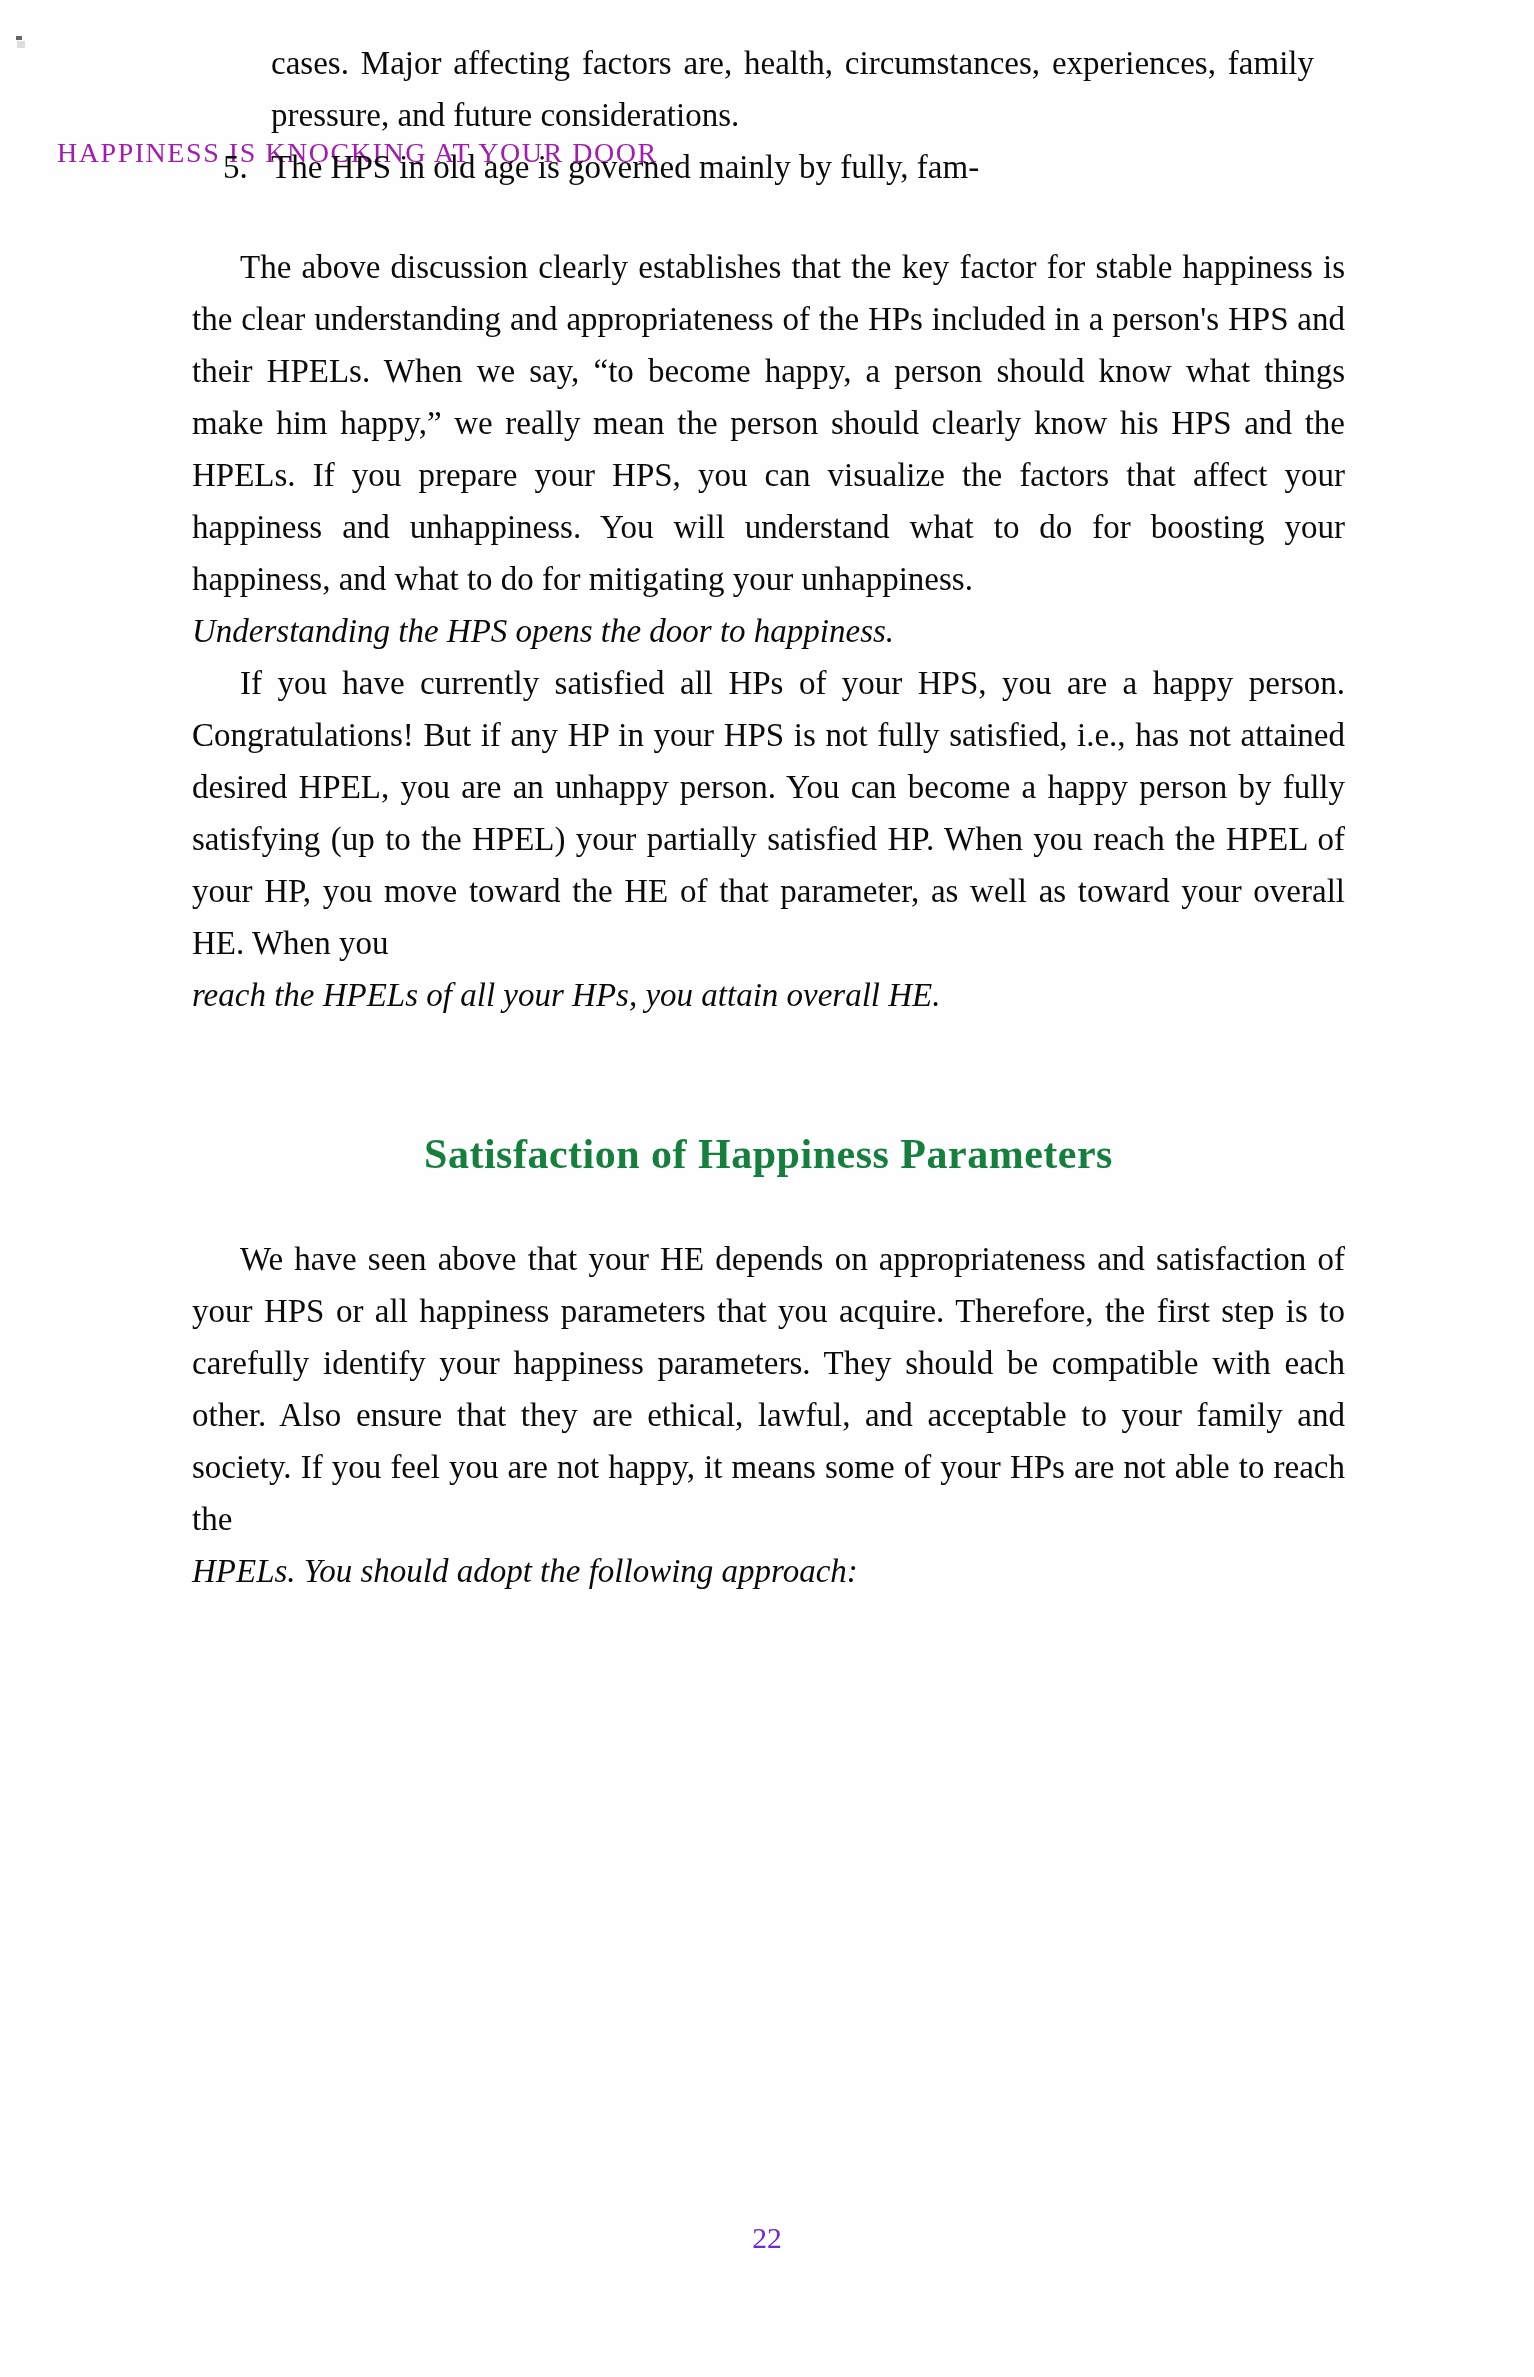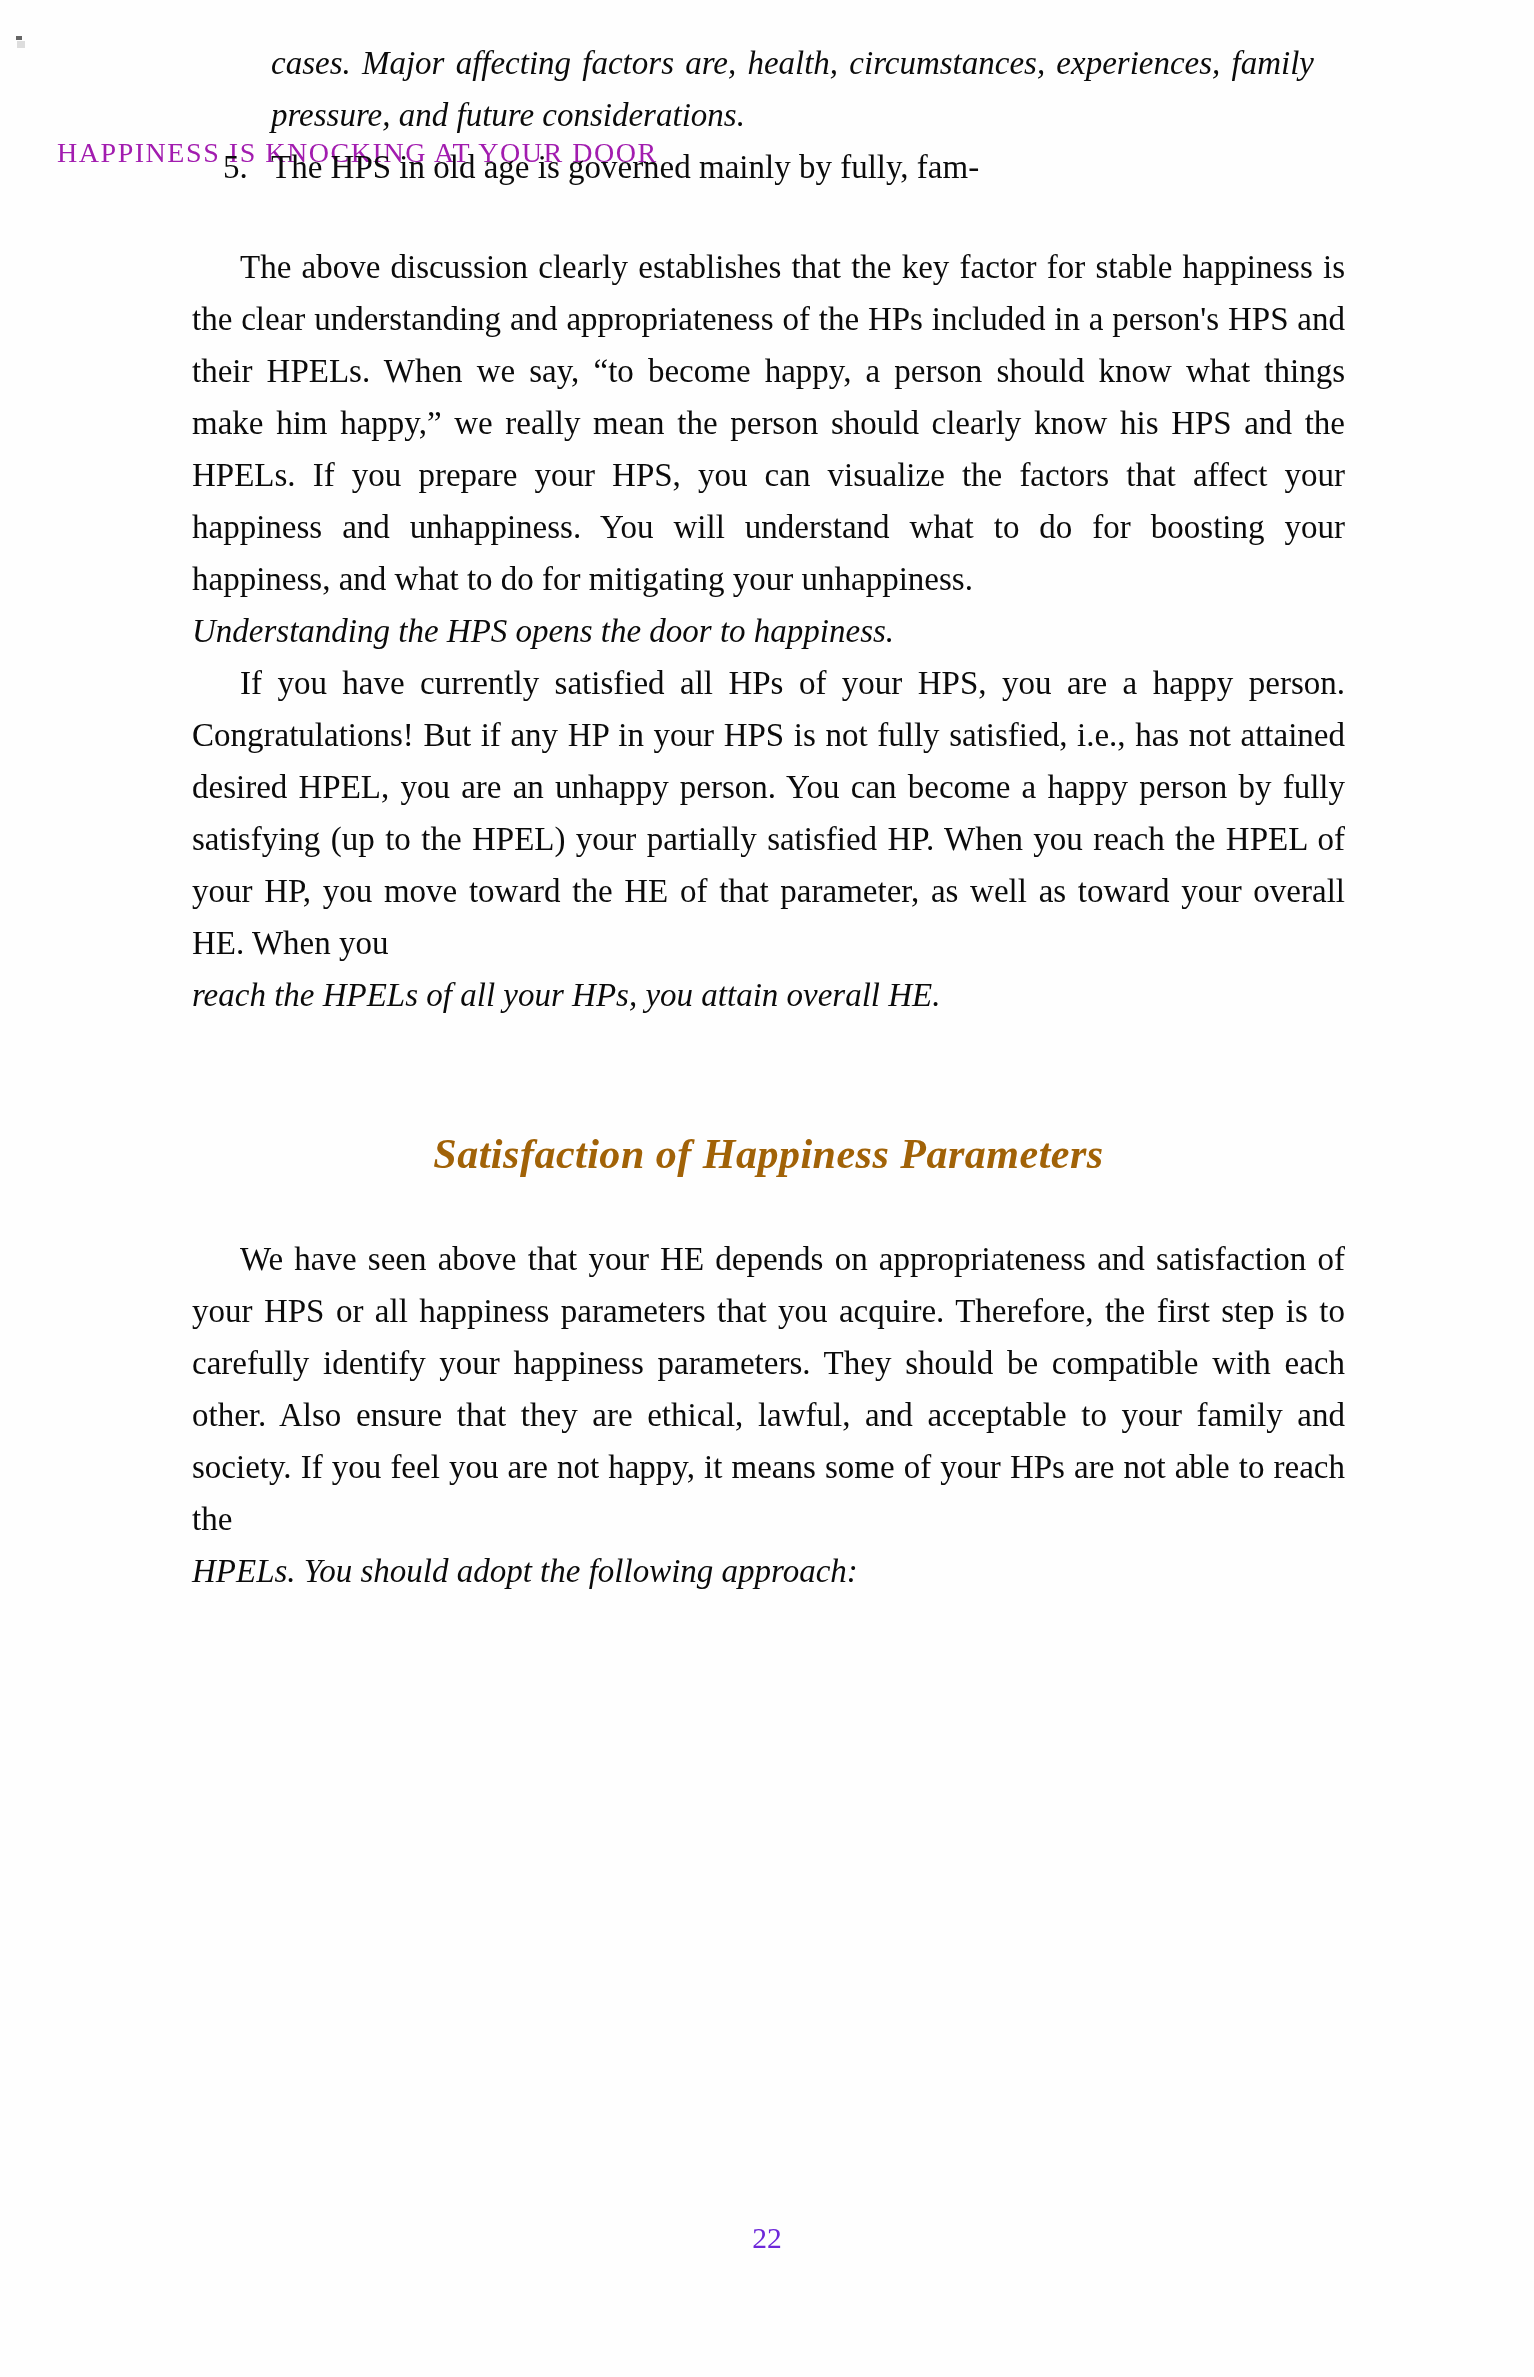--- a/index.html
+++ b/index.html
@@ -62,21 +62,20 @@
     padding-left: 31px;
     padding-right: 31px;
   }
   .list-cont {
     font-size: 33px;
     line-height: 52px;
     text-align: justify;
     text-justify: inter-word;
     color: #0b0b0b;
     padding-left: 48px;
-    font-style: italic;
   }
   .list-item {
     display: flex;
     font-size: 33px;
     line-height: 52px;
     color: #0b0b0b;
   }
   .list-item .marker {
     width: 48px;
     flex: 0 0 48px;
@@ -109,27 +108,26 @@
     width: 48px;
   }
   p.body .lastline {
     display: block;
     text-align: left;
     font-style: italic;
   }
 
   h2.section-title {
     font-size: 42px;
-    font-style: italic;
     font-weight: bold;
     text-align: center;
     margin: 0;
     padding-top: 109px;
     letter-spacing: 0.012em;
-    color: #a16207;
+    color: #15803d;
   }
 
   p.body.after-title {
     margin-top: 55px;
   }
 
   .folio {
     position: absolute;
     left: 0;
     right: 0;

